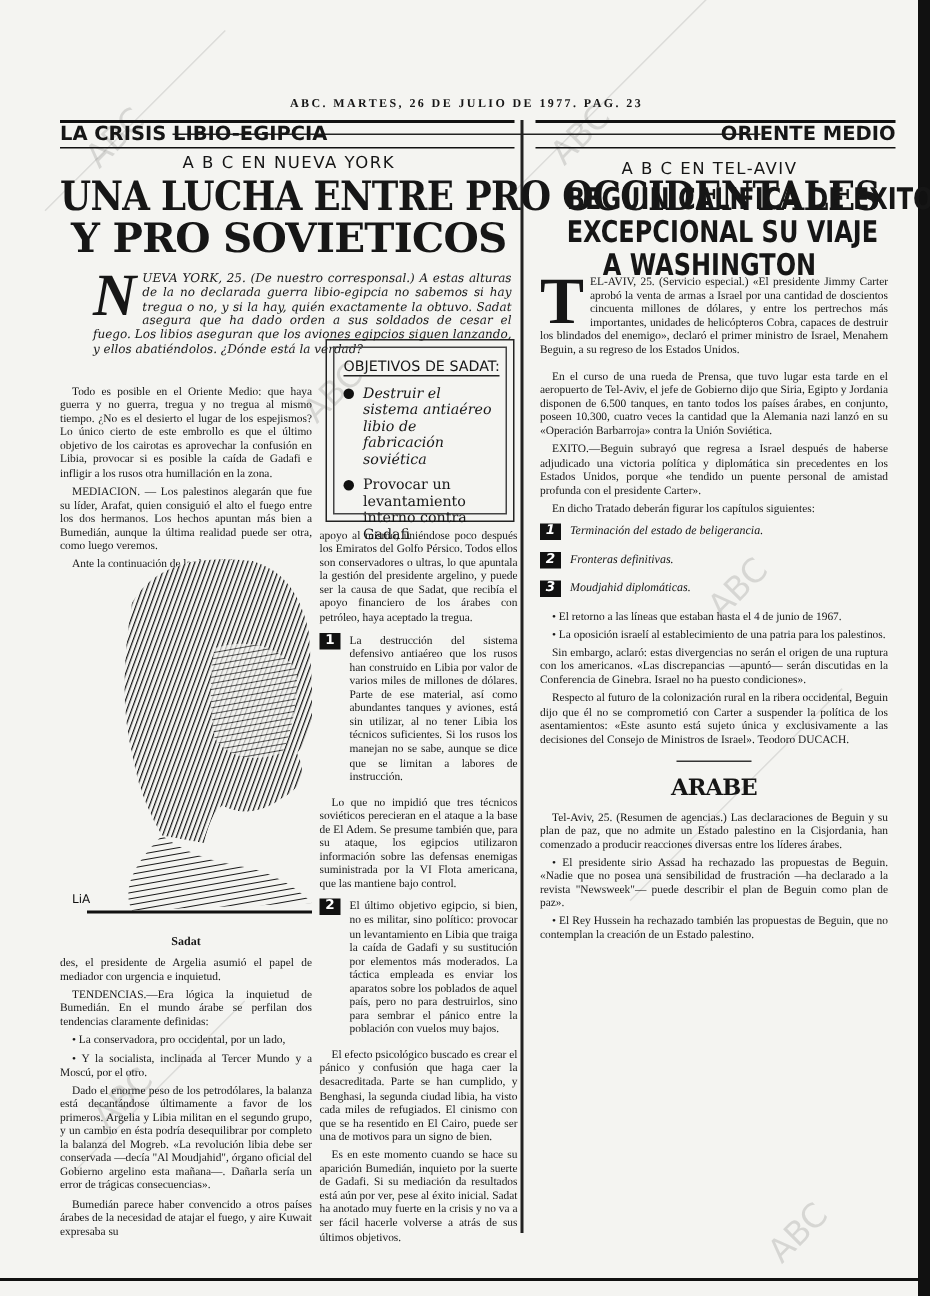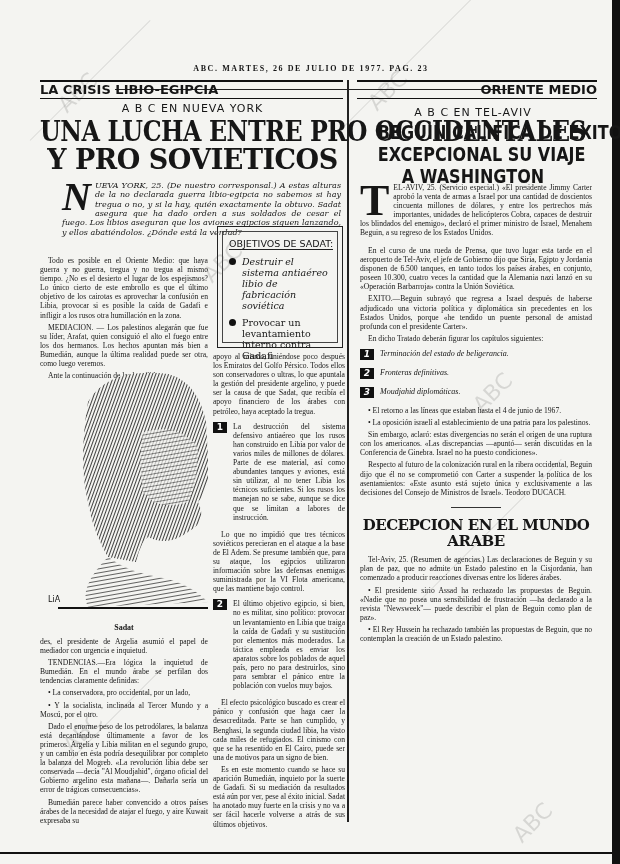--- a/index.html
+++ b/index.html
@@ -173,21 +173,20 @@
     <span>Moudjahid diplomáticas.</span>
   </div>
   <p>• El retorno a las líneas que estaban hasta el 4 de junio de 1967.</p>
   <p>• La oposición israelí al establecimiento de una patria para los palestinos.</p>
   <p>Sin embargo, aclaró: estas divergencias no serán el origen de una ruptura con los americanos. «Las discrepancias —apuntó— serán discutidas en la Conferencia de Ginebra. Israel no ha puesto condiciones».</p>
   <p>Respecto al futuro de la colonización rural en la ribera occidental, Beguin dijo que él no se comprometió con Carter a suspender la política de los asentamientos: «Este asunto está sujeto única y exclusivamente a las decisiones del Consejo de Ministros de Israel». Teodoro DUCACH.</p>
 
   <div class="small-rule"></div>
 
   <div class="headline" style="font-size:15px;margin:2px 0 6px 0;">
-    <div>DECEPCION EN EL MUNDO</div>
     <div>ARABE</div>
   </div>
   <p>Tel-Aviv, 25. (Resumen de agencias.) Las declaraciones de Beguin y su plan de paz, que no admite un Estado palestino en la Cisjordania, han comenzado a producir reacciones diversas entre los líderes árabes.</p>
   <p>• El presidente sirio Assad ha rechazado las propuestas de Beguin. «Nadie que no posea una sensibilidad de frustración —ha declarado a la revista "Newsweek"— puede describir el plan de Beguin como plan de paz».</p>
   <p>• El Rey Hussein ha rechazado también las propuestas de Beguin, que no contemplan la creación de un Estado palestino.</p>
 </div>
 
 <div class="abs bottom-rule"></div>
 
 </body></html>

